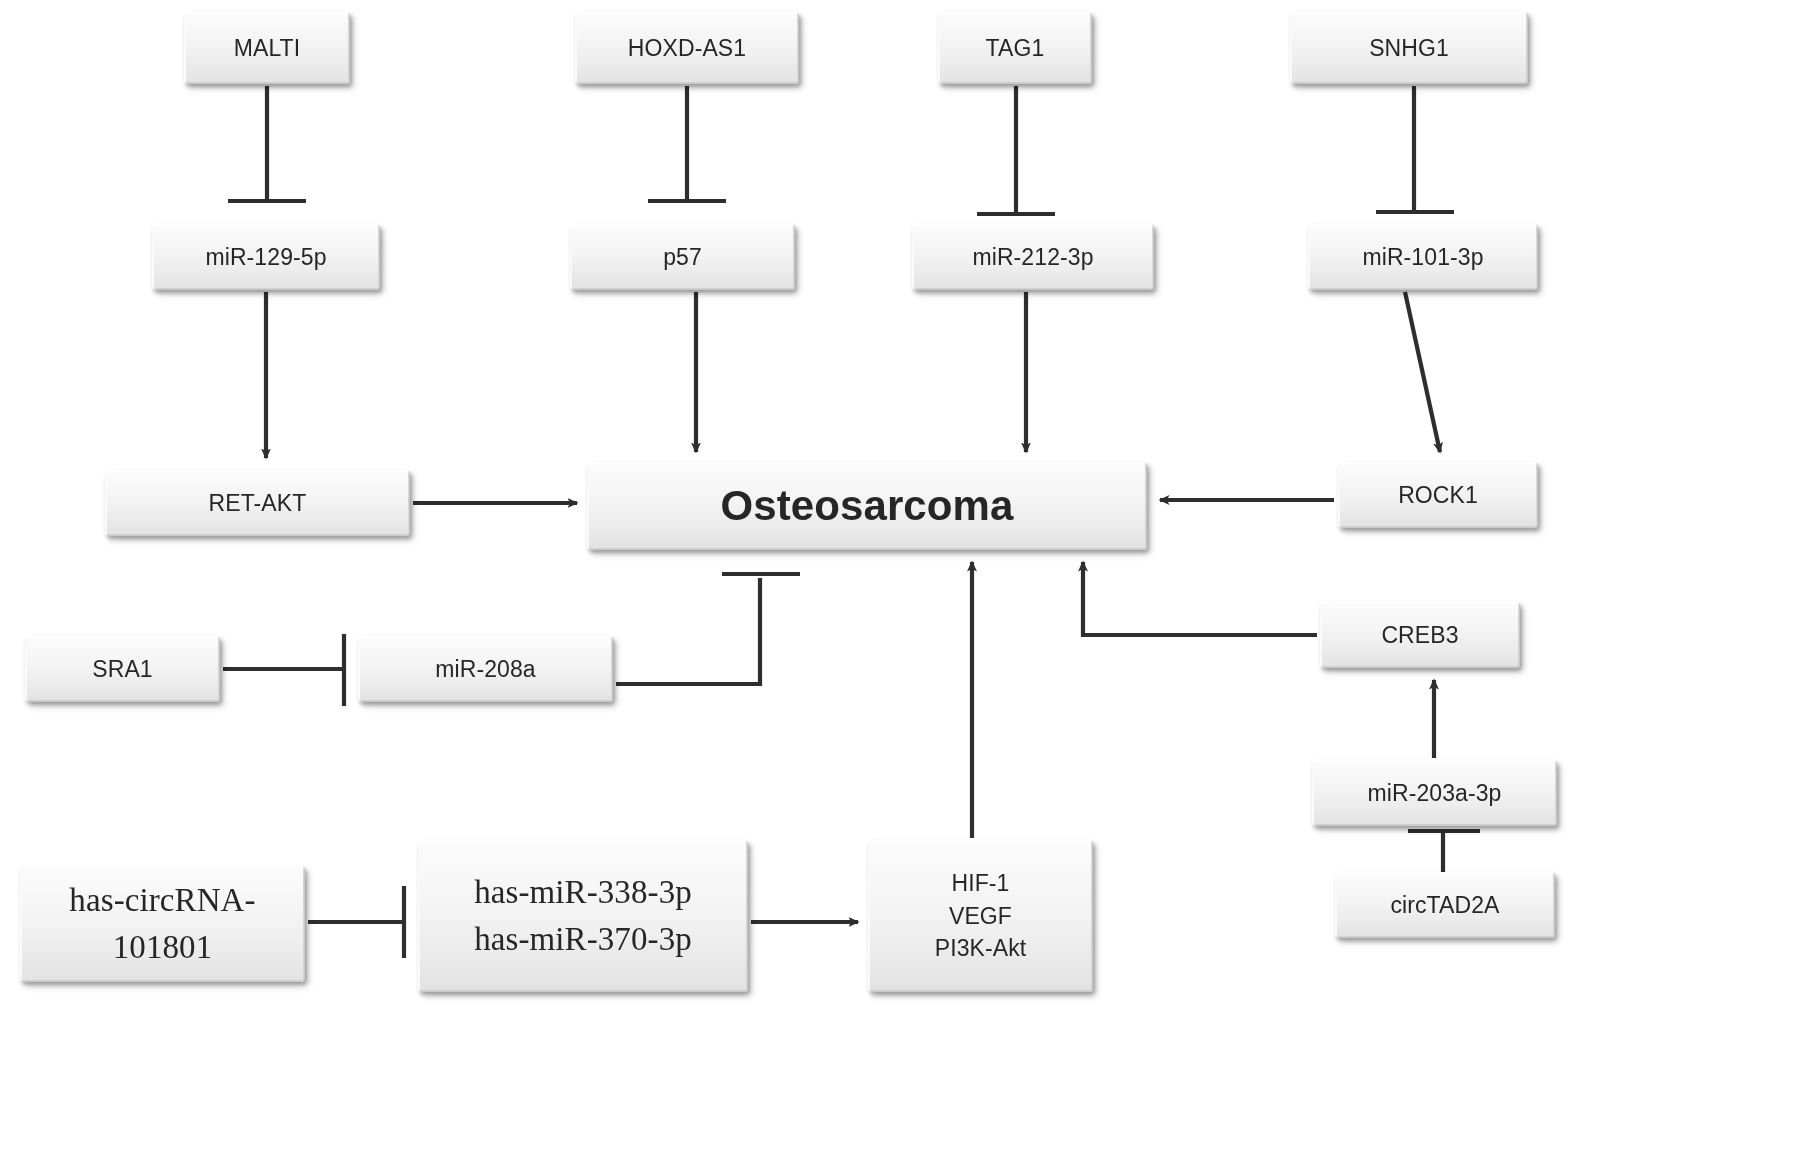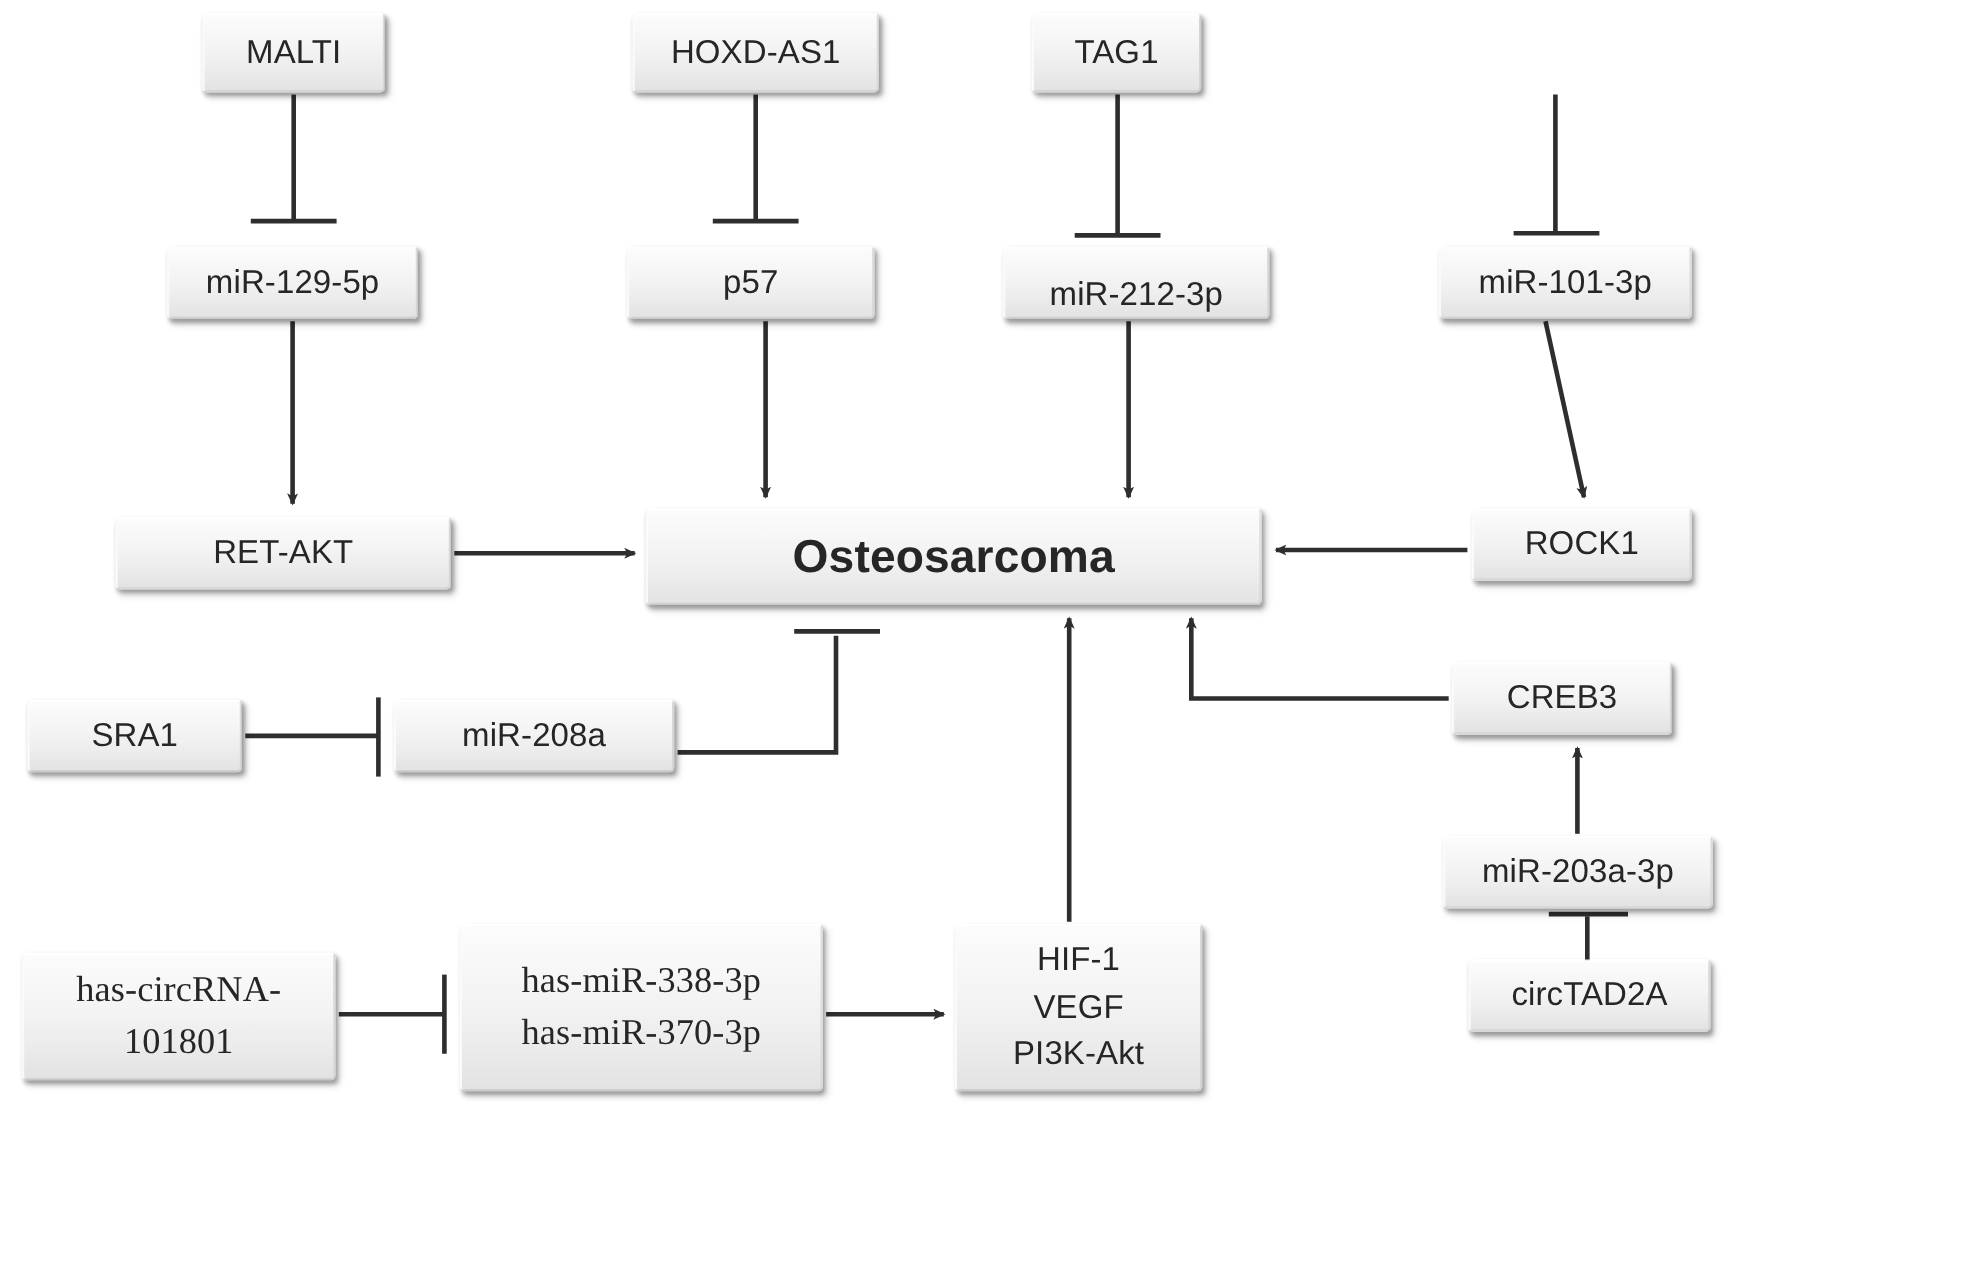--- a/index.html
+++ b/index.html
@@ -24,21 +24,21 @@
     border-radius:4px;
     box-shadow:
       inset 0 1px 0 #ffffff,
       inset 1px 0 0 #fafafa,
       inset -1px 0 0 #d5d5d5,
       inset 0 -1px 0 #cfcfcf,
       2px 3px 4px rgba(0,0,0,0.30),
       4px 5px 7px rgba(0,0,0,0.14);
     line-height:1.22;
     padding:2px 6px;
-    font-size:30px;
+    font-size:23px;
     letter-spacing:0.1px;
   }
   .node .lbl{display:block;width:100%;}
 
   .n-osteo{
     font-size:42px;
     font-weight:bold;
     justify-content:center;
   }
   .n-serif{
@@ -151,30 +151,33 @@
   </div>
 
   <div class="node" style="left:575px;top:12px;width:224px;height:72px;">
     <span class="lbl">HOXD-AS1</span>
   </div>
 
   <div class="node" style="left:938px;top:12px;width:154px;height:72px;">
     <span class="lbl">TAG1</span>
   </div>
 
+  <div class="node" style="left:1290px;top:12px;width:238px;height:72px;">
+    <span class="lbl">SNHG1</span>
+  </div>
 
   <div class="node" style="left:152px;top:224px;width:228px;height:66px;">
     <span class="lbl">miR-129-5p</span>
   </div>
 
   <div class="node" style="left:570px;top:224px;width:225px;height:66px;">
     <span class="lbl">p57</span>
   </div>
 
-  <div class="node" style="left:912px;top:224px;width:242px;height:66px;align-items:flex-end;">
+  <div class="node" style="left:912px;top:224px;width:242px;height:66px;">
     <span class="lbl">miR-212-3p</span>
   </div>
 
   <div class="node" style="left:1308px;top:224px;width:230px;height:66px;">
     <span class="lbl">miR-101-3p</span>
   </div>
 
   <div class="node" style="left:105px;top:470px;width:305px;height:66px;">
     <span class="lbl">RET-AKT</span>
   </div>

